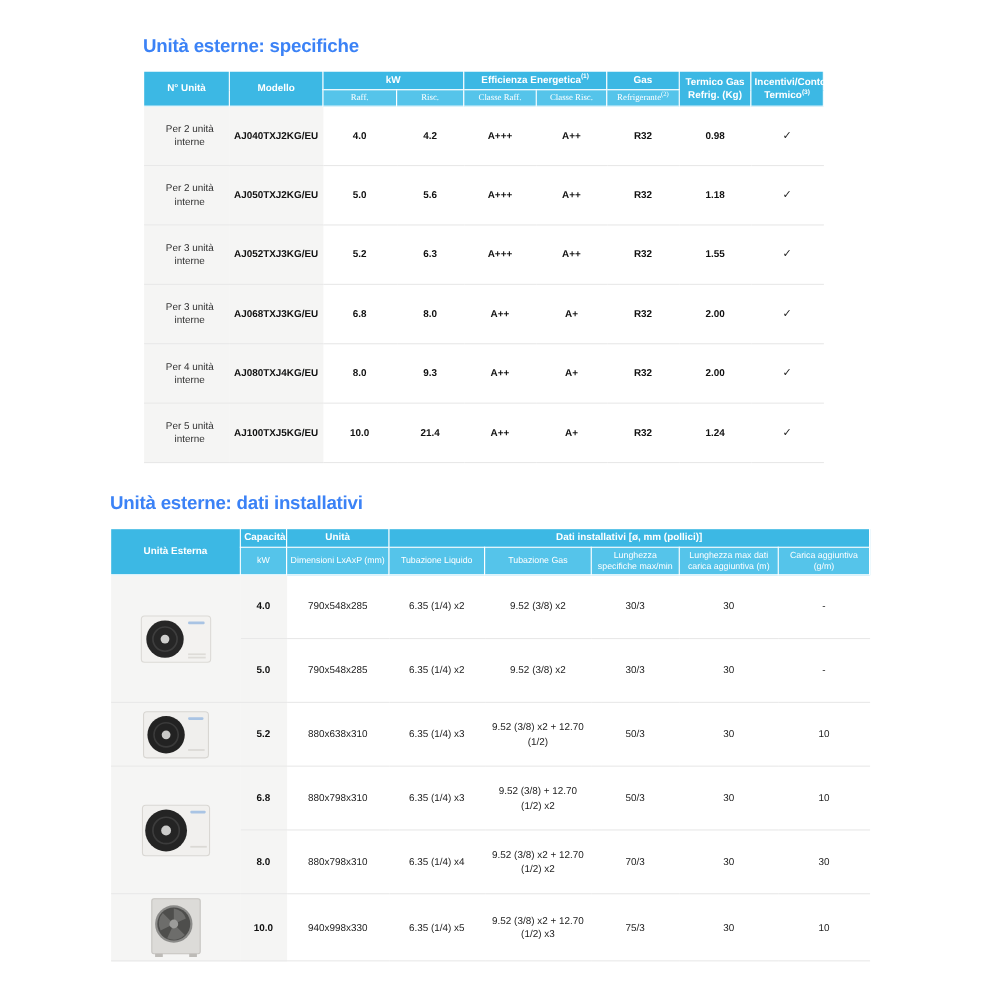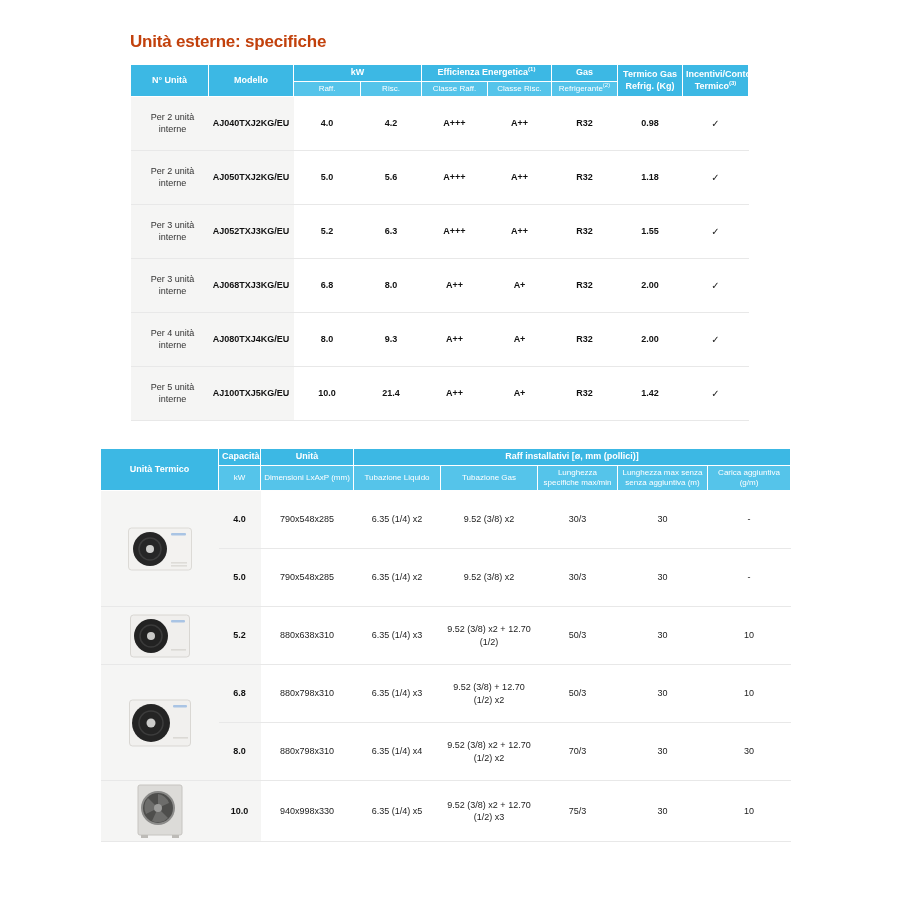--- a/index.html
+++ b/index.html
@@ -3,36 +3,36 @@
 <meta charset="utf-8">
 <style>
   * { box-sizing: border-box; }
   html,body { margin:0; padding:0; background:#fff; }
   body { width:900px; height:900px; font-family:"Liberation Sans", sans-serif; }
   .canvas { position:relative; width:900px; height:900px; background:#fff; overflow:hidden; }
 
   .section-specs { position:absolute; left:130px; top:32px; width:618px; }
   .section-install { position:absolute; left:100px; top:448px; width:690px; }
 
-  .table-title { font-size:17px; font-weight:bold; color:#c2410c; margin:0 0 12px 0; letter-spacing:-0.2px; }
+  .table-title { font-size:17px; font-weight:bold; color:#3b82f6; margin:0 0 12px 0; letter-spacing:-0.2px; }
 
   table { border-collapse:collapse; table-layout:fixed; width:100%; }
 
   
   thead th {
     background:#3cb8e4; color:#fff; font-weight:bold; font-size:9px;
     border:1px solid #ffffff; padding:2px 3px; text-align:center; vertical-align:middle;
     line-height:1.25;
   }
   thead tr.sub-row th { background:#55c4ea; font-weight:normal; font-size:8px; }
   thead th sup { font-size:6px; vertical-align:super; line-height:0; }
 
   
   .t1 thead tr.main-row th { height:17px; }
-  .t1 thead tr.sub-row th { height:14px; }
+  .t1 thead tr.sub-row th { height:14px;font-family:Liberation Serif, serif; }
   .t1 tbody td {
     height:54px; font-size:9px; text-align:center; vertical-align:middle;
     color:#111; border-top:1px solid #e8e8e8; padding:2px 4px; line-height:1.3;
   }
   .t1 tbody tr:first-child td { border-top:none; }
   .t1 tbody tr:last-child td { border-bottom:1px solid #e8e8e8; }
   td.cell-gray { background:#f5f5f4; }
   .t1 td.units-cell { text-align:center; padding-left:10px; font-weight:normal; color:#333; }
   .t1 td.model-cell { font-weight:bold; }
   .t1 td.val-cell { font-weight:bold; }
@@ -146,54 +146,55 @@
           <td class="check-cell">✓</td>
         </tr>
         <tr>
           <td class="cell-gray units-cell">Per 5 unità interne</td>
           <td class="cell-gray model-cell">AJ100TXJ5KG/EU</td>
           <td class="val-cell">10.0</td>
           <td class="val-cell">21.4</td>
           <td class="val-cell">A++</td>
           <td class="val-cell">A+</td>
           <td class="val-cell">R32</td>
-          <td class="val-cell">1.42</td>
+          <td class="val-cell">1.24</td>
           <td class="check-cell">✓</td>
         </tr>
       </tbody>
     </table>
   </div>
 
   <div class="section-install">
+    <h2 class="table-title">Unità esterne: dati installativi</h2>
 
     <table class="t2">
       <colgroup>
         <col style="width:118px">
           <col style="width:42px">
           <col style="width:93px">
           <col style="width:87px">
         <col style="width:97px">
           <col style="width:80px">
           <col style="width:90px">
           <col style="width:83px">
       </colgroup>
       <thead>
         <tr class="main-row">
-          <th rowspan="2"><span>Unità Termico</span></th>
+          <th rowspan="2"><span>Unità Esterna</span></th>
           <th><span>Capacità</span></th>
           <th><span>Unità</span></th>
-          <th colspan="5"><span>Raff installativi [ø, mm (pollici)]</span></th>
+          <th colspan="5"><span>Dati installativi [ø, mm (pollici)]</span></th>
         </tr>
         <tr class="sub-row">
           <th><span>kW</span></th>
           <th><span>Dimensioni LxAxP (mm)</span></th>
           <th><span>Tubazione Liquido</span></th>
           <th><span>Tubazione Gas</span></th>
           <th><span>Lunghezza specifiche max/min</span></th>
-          <th><span>Lunghezza max senza senza aggiuntiva (m)</span></th>
+          <th><span>Lunghezza max dati carica aggiuntiva (m)</span></th>
           <th><span>Carica aggiuntiva (g/m)</span></th>
         </tr>
       </thead>
       <tbody>
 
         <tr>
           <td class="img-cell" rowspan="2">
             <svg class="unit-img" width="66" height="50" viewBox="0 0 66 50">
               <rect x="1.5" y="4" width="63" height="42" rx="3" fill="#f3f2f0" stroke="#dcdad6"></rect>
               <circle cx="23" cy="25" r="17" fill="#262626"></circle>

